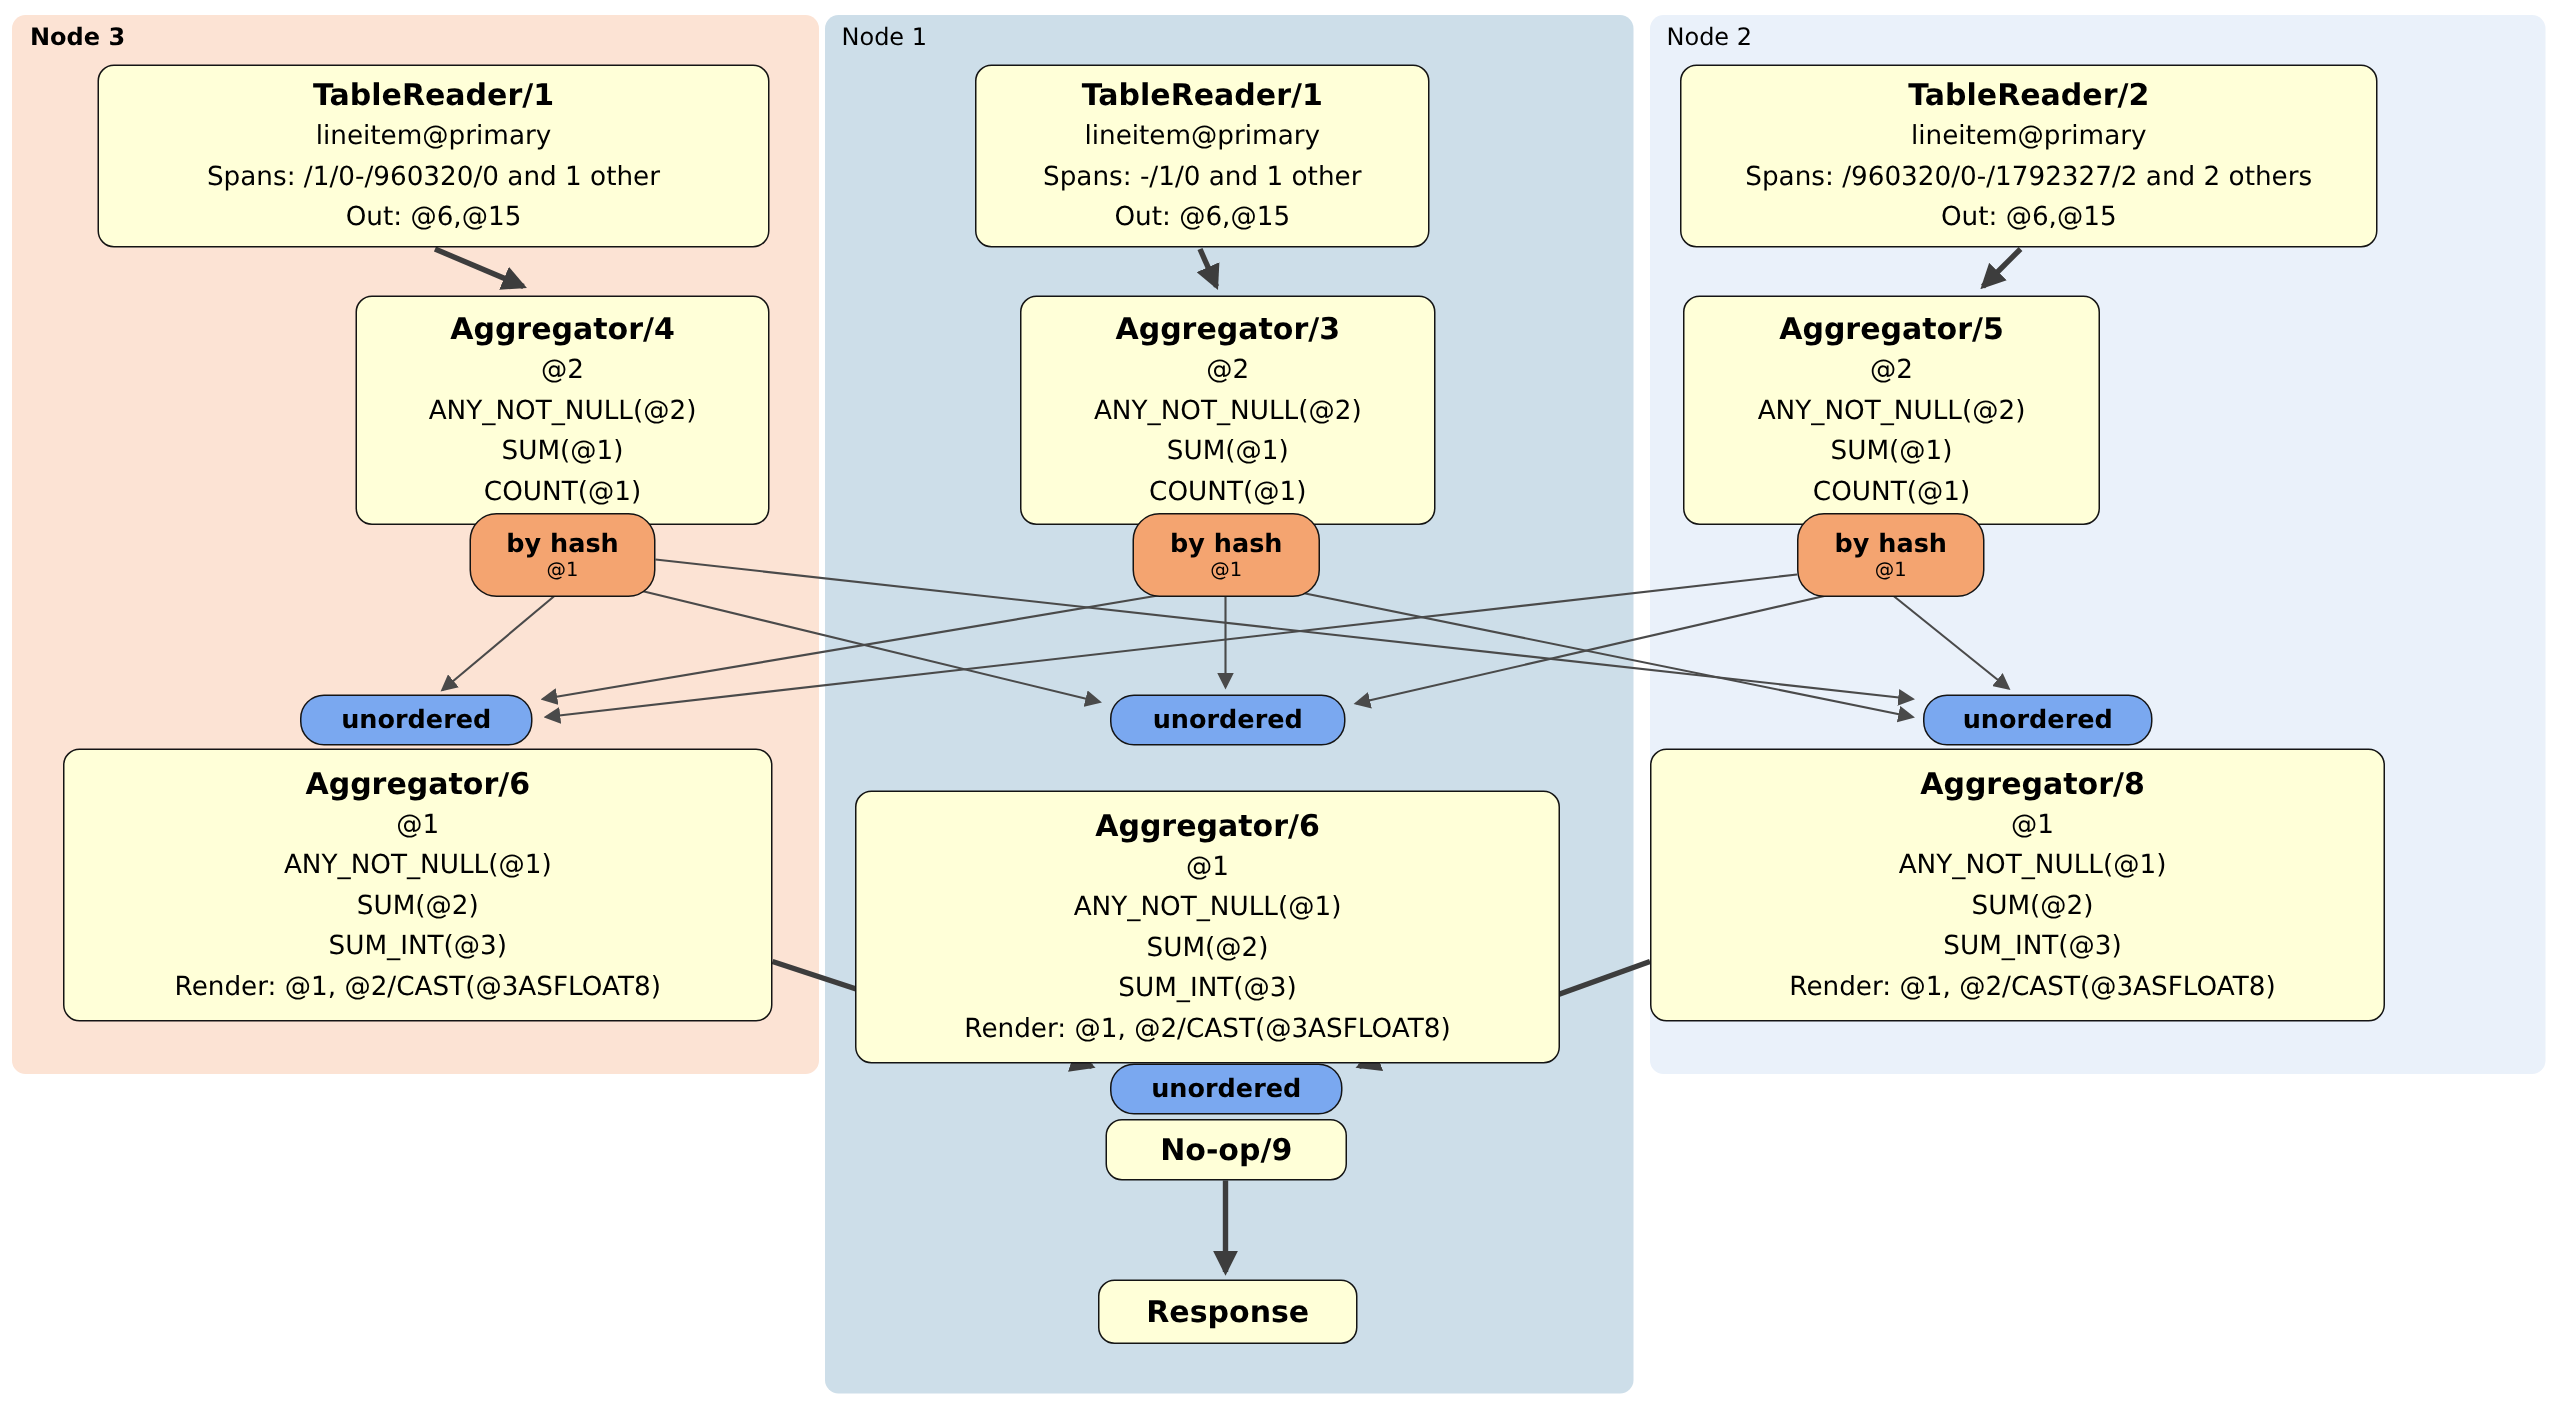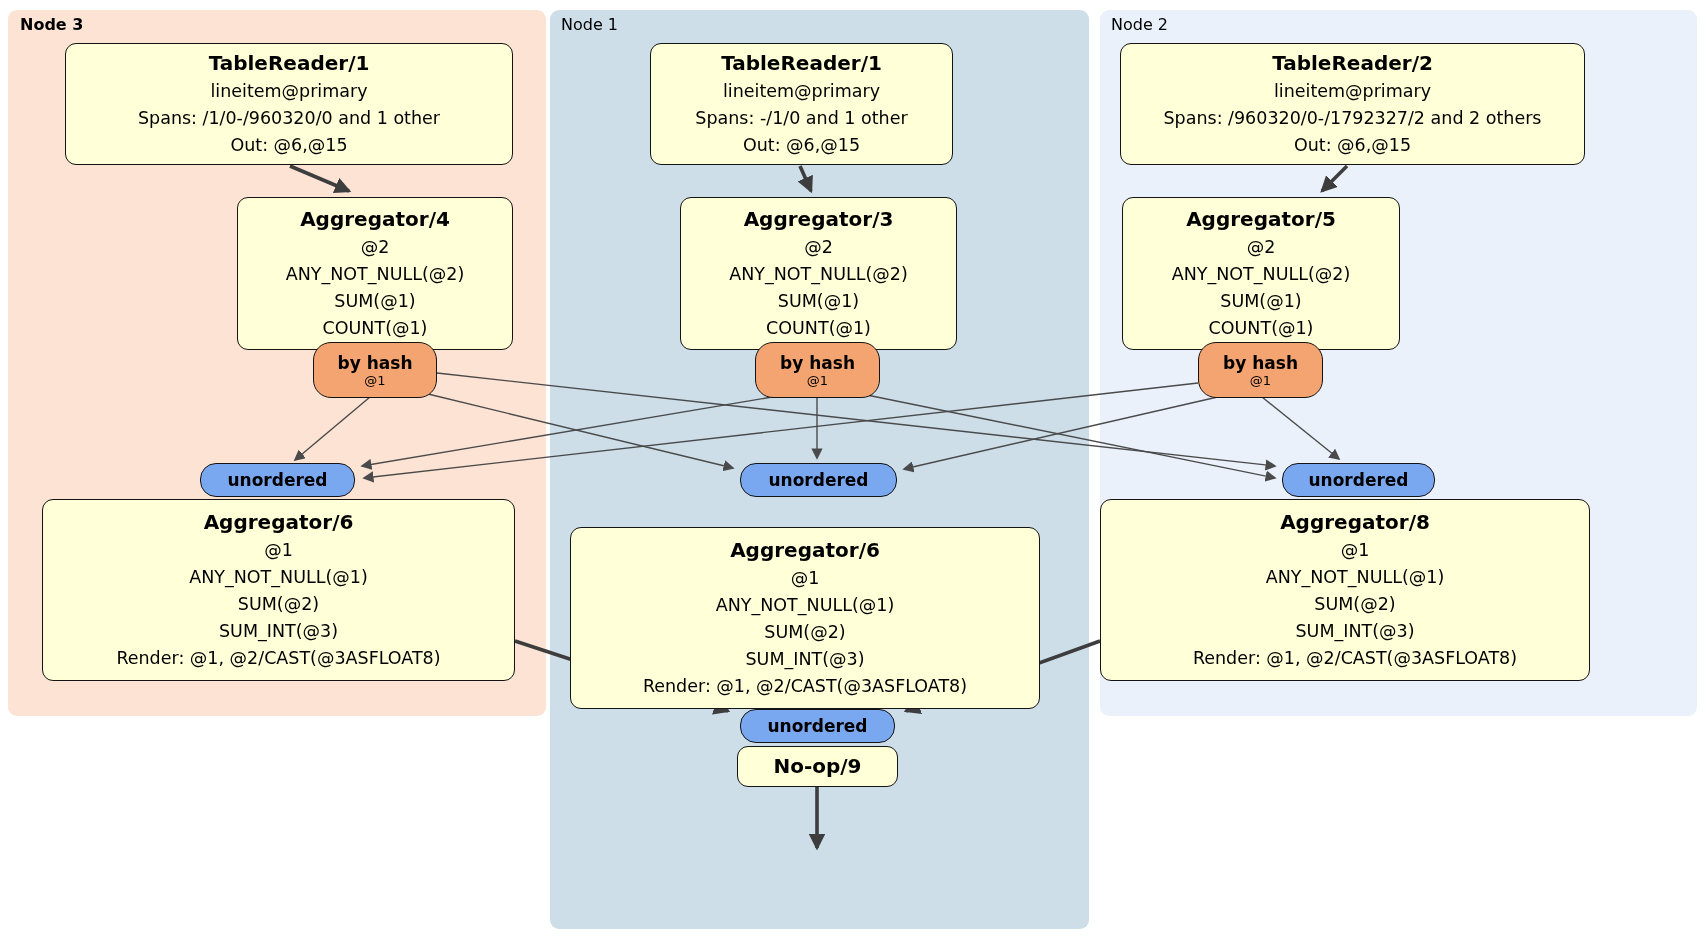--- a/index.html
+++ b/index.html
@@ -163,14 +163,17 @@
     <div class="line">SUM_INT(@3)</div>
     <div class="line">Render: @1, @2/CAST(@3ASFLOAT8)</div>
   </div>
 
   <div class="pill sync" style="left:740px;top:709px;width:155px;height:34px;">
     <div class="slabel">unordered</div>
   </div>
   <div class="proc" style="left:737px;top:746px;width:161px;height:41px;">
     <div class="title">No-op/9</div>
   </div>
+  <div class="proc" style="left:732px;top:853px;width:173px;height:43px;">
+    <div class="title">Response</div>
+  </div>
 
 </div>
 
 </body></html>

